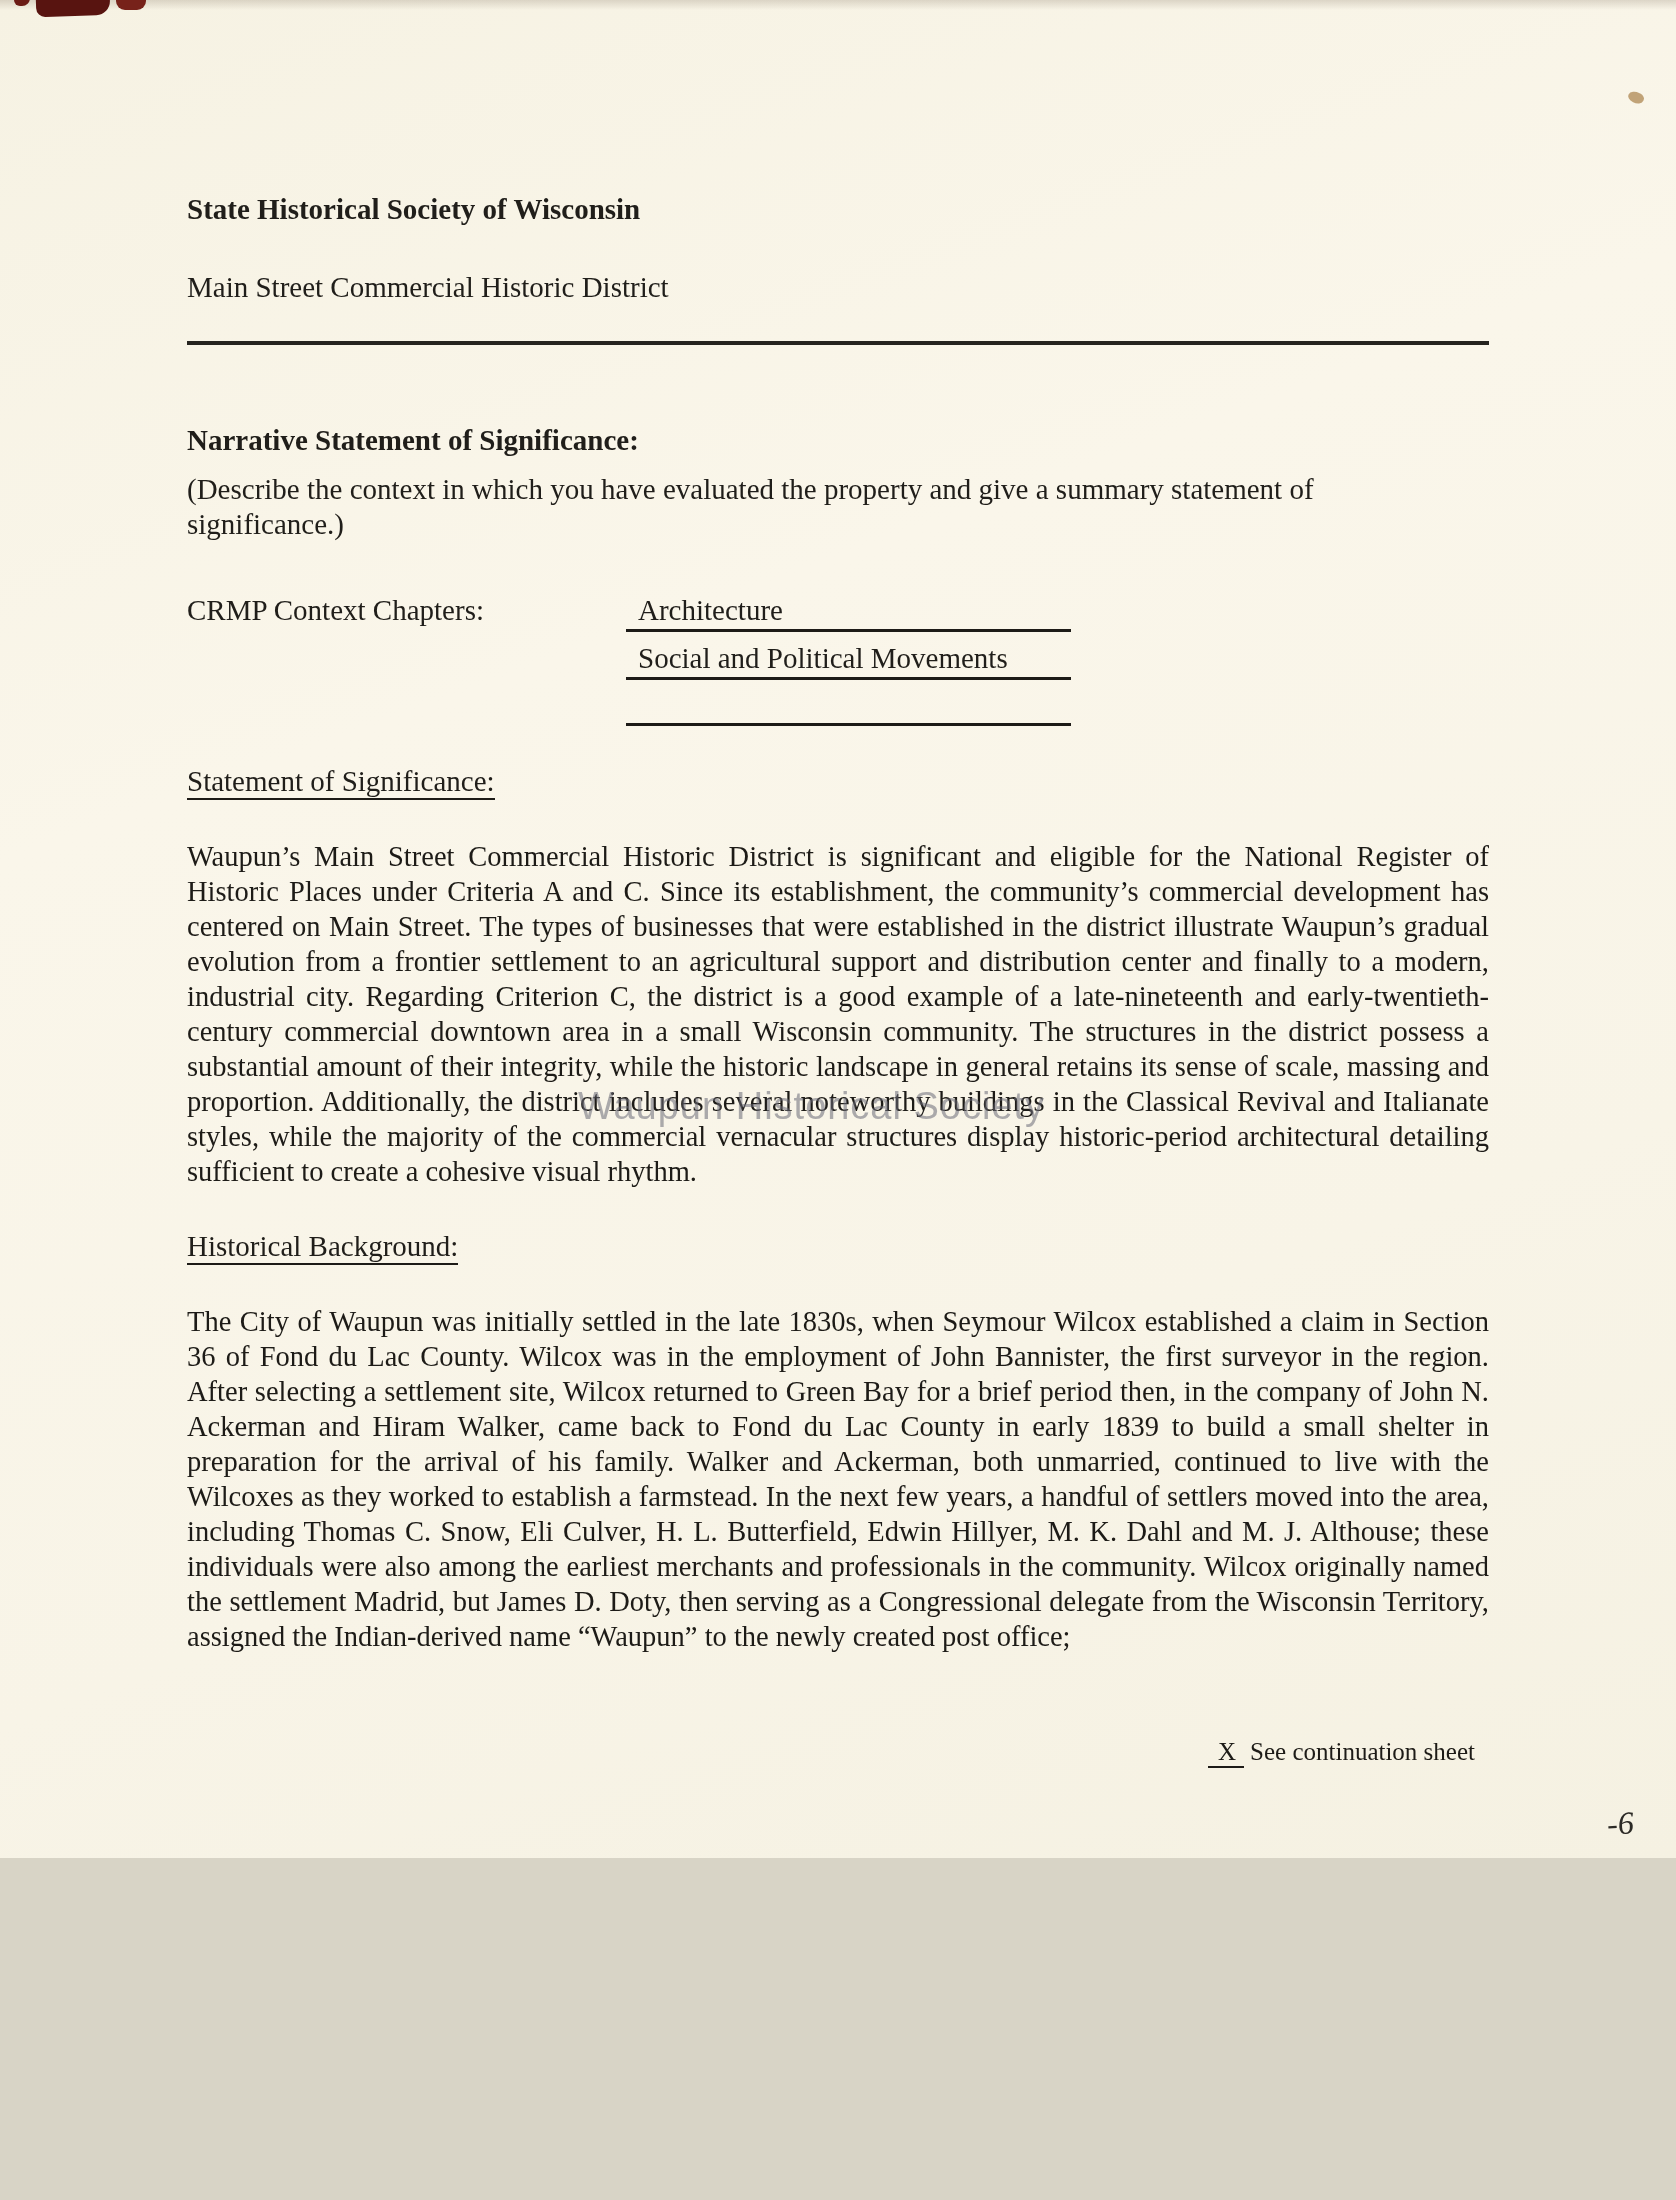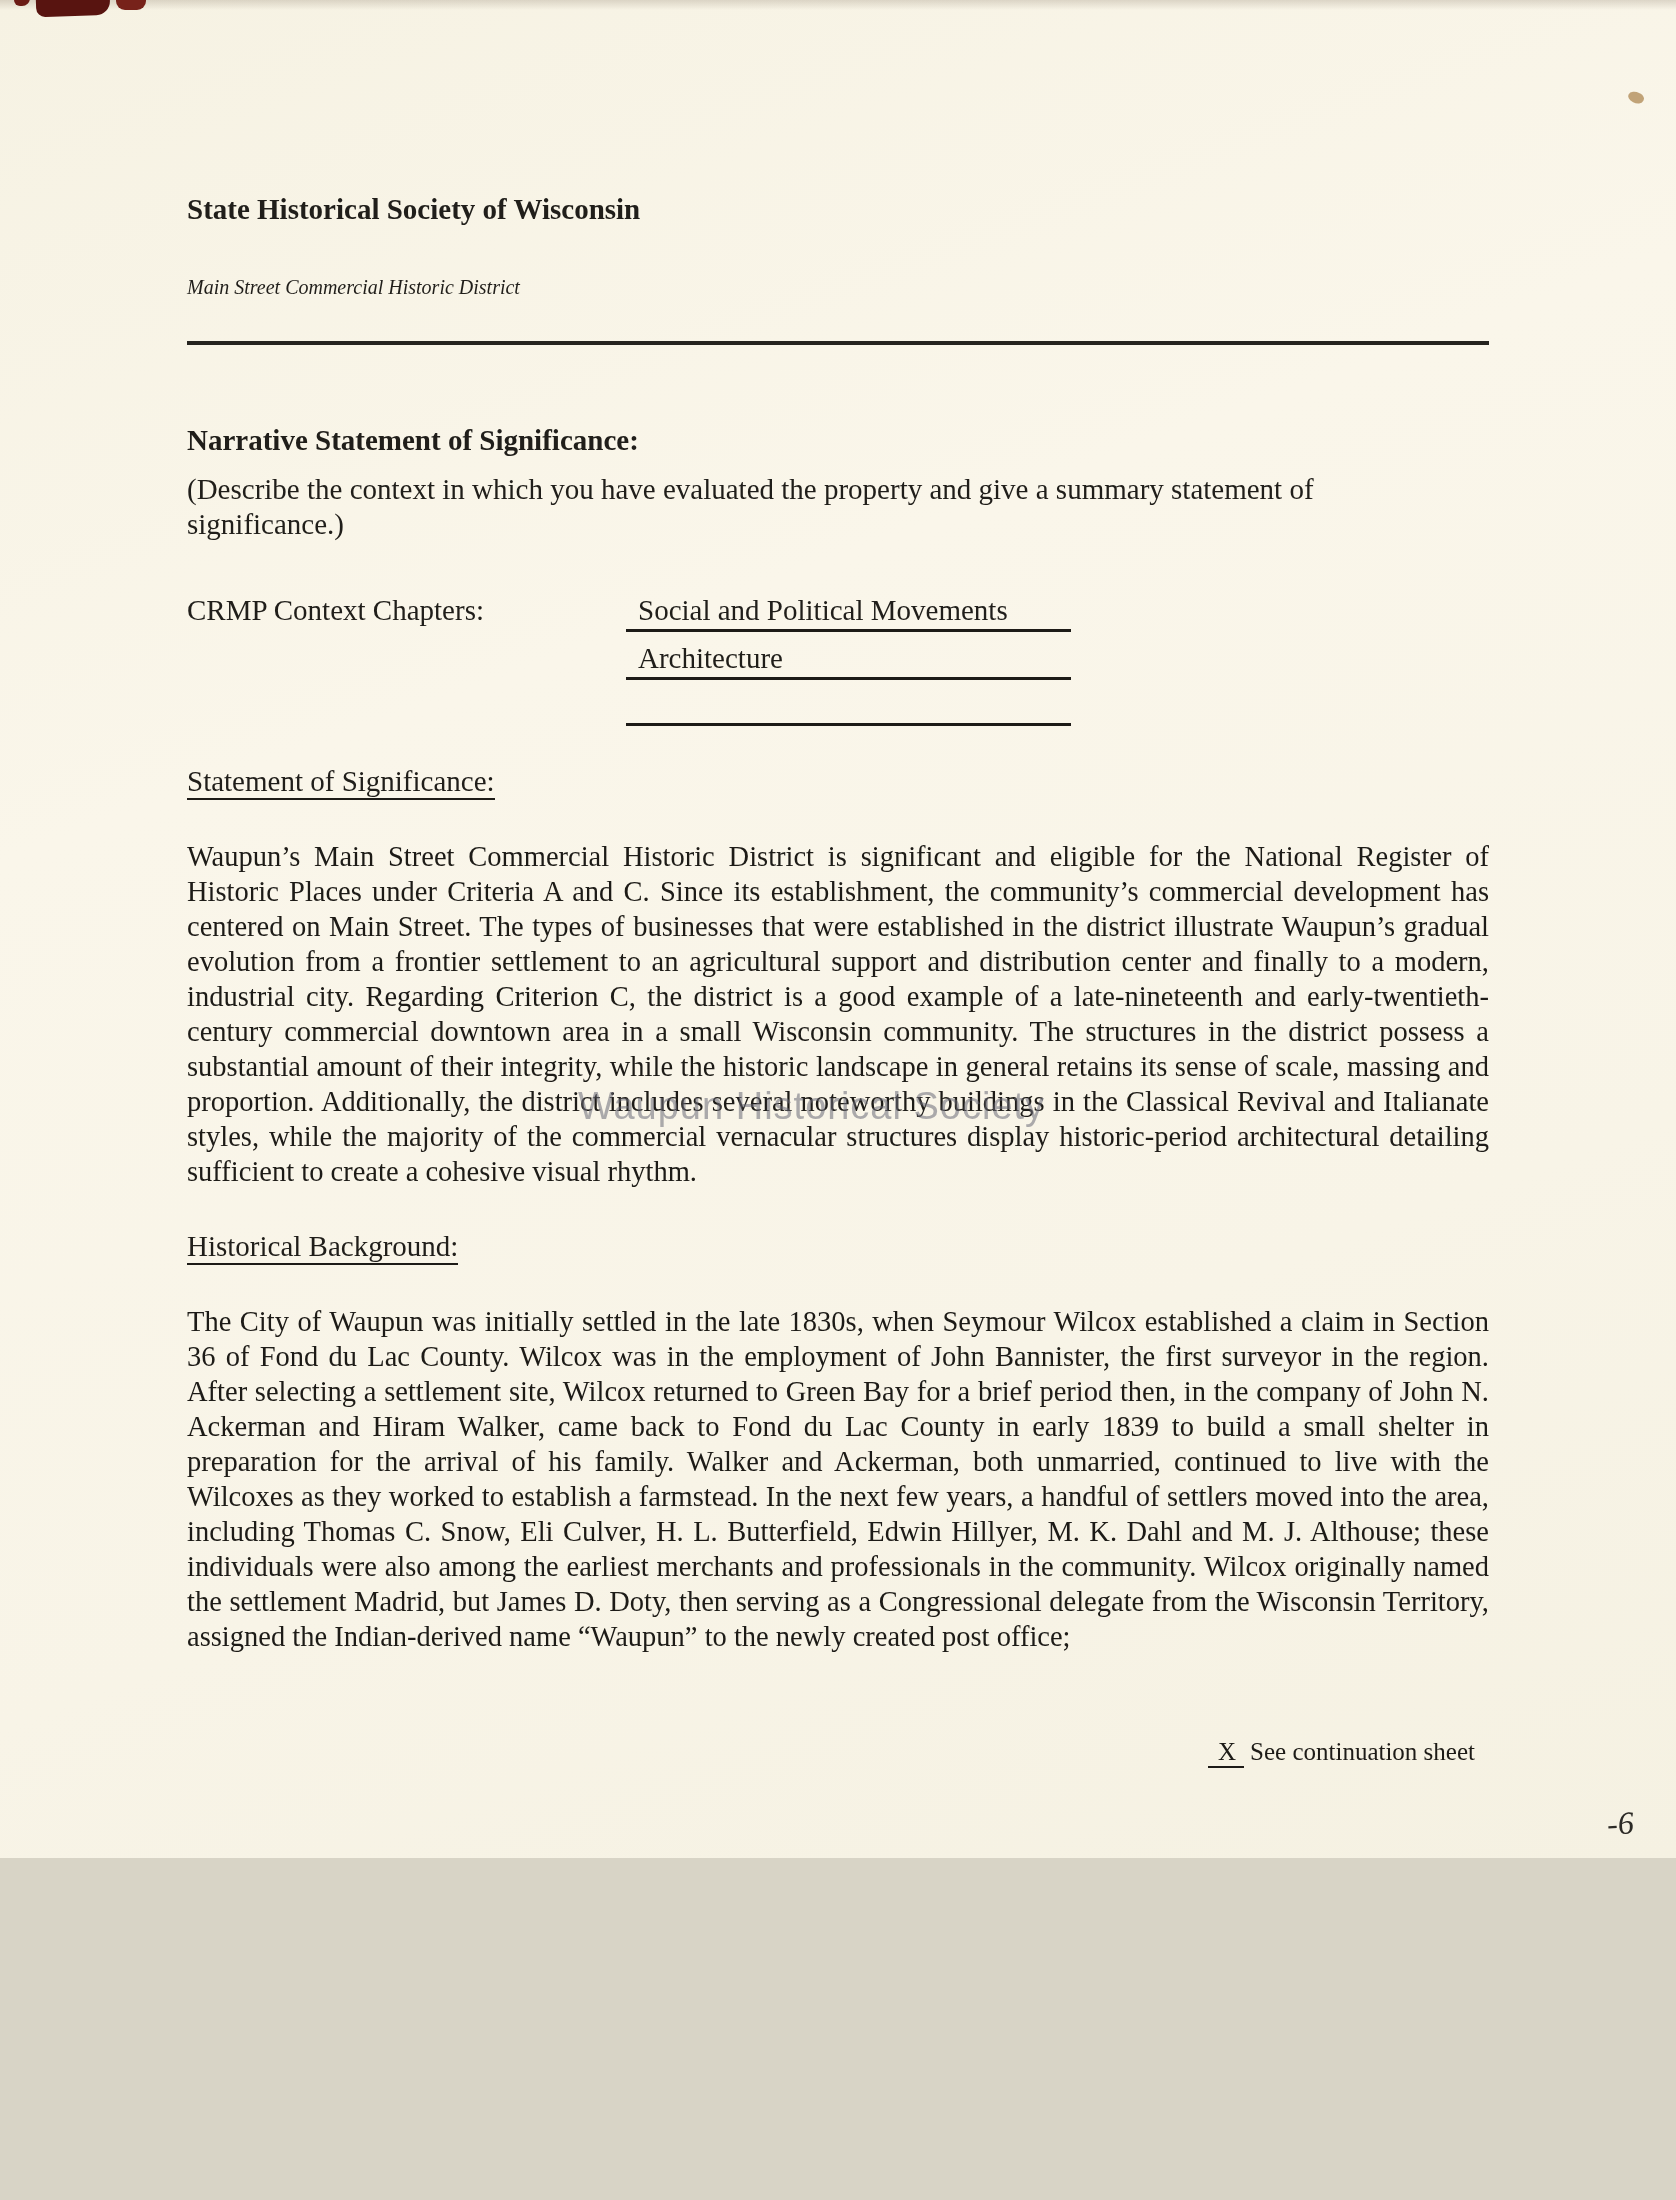--- a/index.html
+++ b/index.html
@@ -34,23 +34,22 @@
   .form-title {
     margin-top: 9px;
     font-weight: bold;
     font-size: 30px;
     line-height: 34px;
     letter-spacing: 0.2px;
   }
   .form-title .italic { font-style: italic; }
   .prop-name {
     margin-top: 44px;
-    font-size: 20px;
-    line-height: 35px;
-    font-style: italic;
+    font-size: 29px;
+    line-height: 35px;
   }
   .loc-row {
     margin-top: 7px;
     display: flex;
     justify-content: space-between;
     align-items: baseline;
     font-size: 29px;
     line-height: 35px;
   }
   .rule {
@@ -212,22 +211,22 @@
     <div class="org-line">State Historical Society of Wisconsin</div>
     <div class="prop-name">Main Street Commercial Historic District</div>
     <hr class="rule">
 
     <div class="narrative-heading">Narrative Statement of Significance:</div>
     <div class="instructions">(Describe the context in which you have evaluated the property and give a summary statement of significance.)</div>
 
     <div class="crmp-row">
       <div class="crmp-label">CRMP Context Chapters:</div>
       <div class="crmp-values">
+        <span class="crmp-value">Architecture</span>
         <span class="crmp-value">Social and Political Movements</span>
-        <span class="crmp-value">Architecture</span>
         <span class="crmp-value blank"></span>
       </div>
     </div>
 
     <div class="underlined-heading">
       <span class="u">Statement of Significance:</span>
     </div>
     <p class="body-para">Waupun’s Main Street Commercial Historic District is significant and eligible for the National Register of Historic Places under Criteria A and C. Since its establishment, the community’s commercial development has centered on Main Street. The types of businesses that were established in the district illustrate Waupun’s gradual evolution from a frontier settlement to an agricultural support and distribution center and finally to a modern, industrial city. Regarding Criterion C, the district is a good example of a late-nineteenth and early-twentieth-century commercial downtown area in a small Wisconsin community. The structures in the district possess a substantial amount of their integrity, while the historic landscape in general retains its sense of scale, massing and proportion. Additionally, the district includes several noteworthy buildings in the Classical Revival and Italianate styles, while the majority of the commercial vernacular structures display historic-period architectural detailing sufficient to create a cohesive visual rhythm.</p>
 
     <div class="underlined-heading bg-heading">

